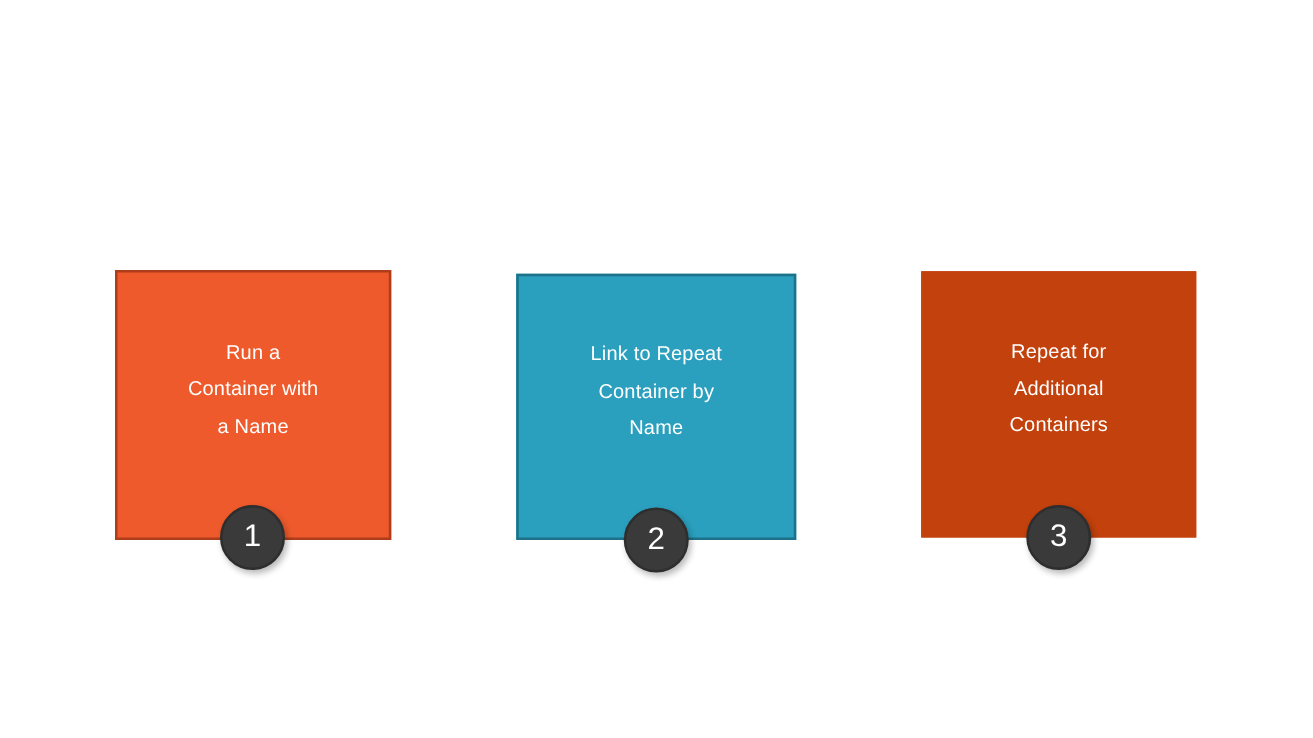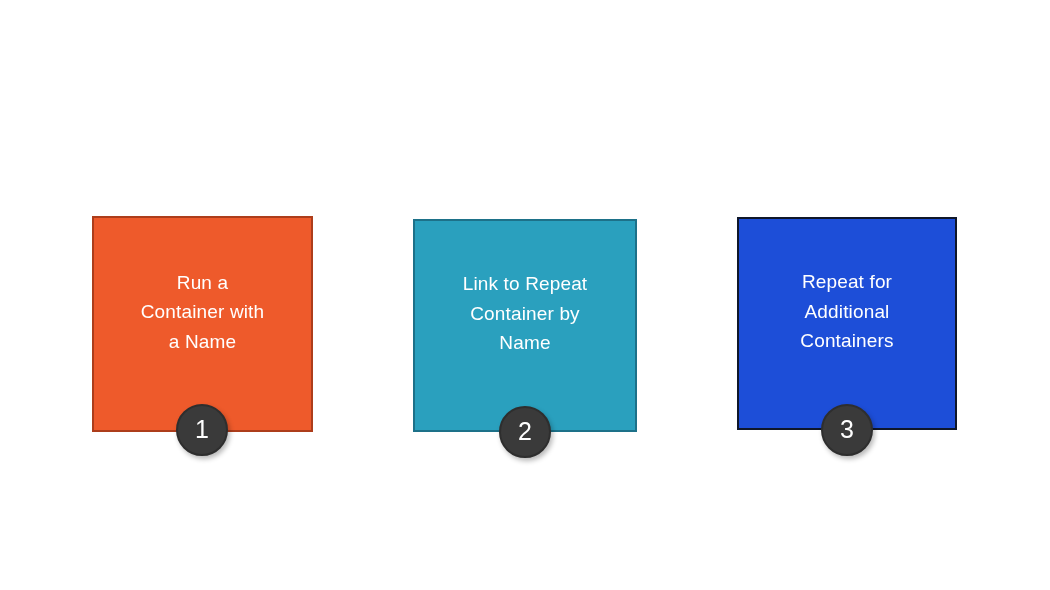--- a/index.html
+++ b/index.html
@@ -36,21 +36,21 @@
     box-sizing: border-box;
     display: flex;
     align-items: center;
     justify-content: center;
   }
 
   .step-label {
     color: #ffffff;
     font-family: "Liberation Sans", sans-serif;
     font-weight: 300;
-    font-size: 19px;
+    font-size: 16px;
     line-height: 29.5px;
     text-align: center;
     letter-spacing: 0.15px;
     white-space: pre-line;
     -webkit-font-smoothing: antialiased;
     padding: 0 8px;
     position: relative;
     top: -12px;
   }
 
@@ -84,21 +84,21 @@
   #step-1 .step-box { background: #ee5a2b; border: 2px solid #ad3d1b; }
   #step-1 .badge { left: 84px; top: 188px; }
 
   
   #step-2 { left: 413px; top: 219px; width: 224px; height: 213px; }
   #step-2 .step-box { background: #2aa0be; border: 2px solid #1d7189; }
   #step-2 .badge { left: 86px; top: 187px; }
 
   
   #step-3 { left: 737px; top: 217px; width: 220px; height: 213px; }
-  #step-3 .step-box { background: #1d4ed8; border: 2px solid #0f172a; align-items: center; }
+  #step-3 .step-box { background: #c2410c; border: 2px solid #c2410c; align-items: center; }
   #step-3 .badge { left: 84px; top: 187px; }
 
   #step-3 .step-label { max-width: 150px; }
 </style>
 </head>
 <body>
 
 <div id="canvas">
 
   <div class="step" id="step-1">

